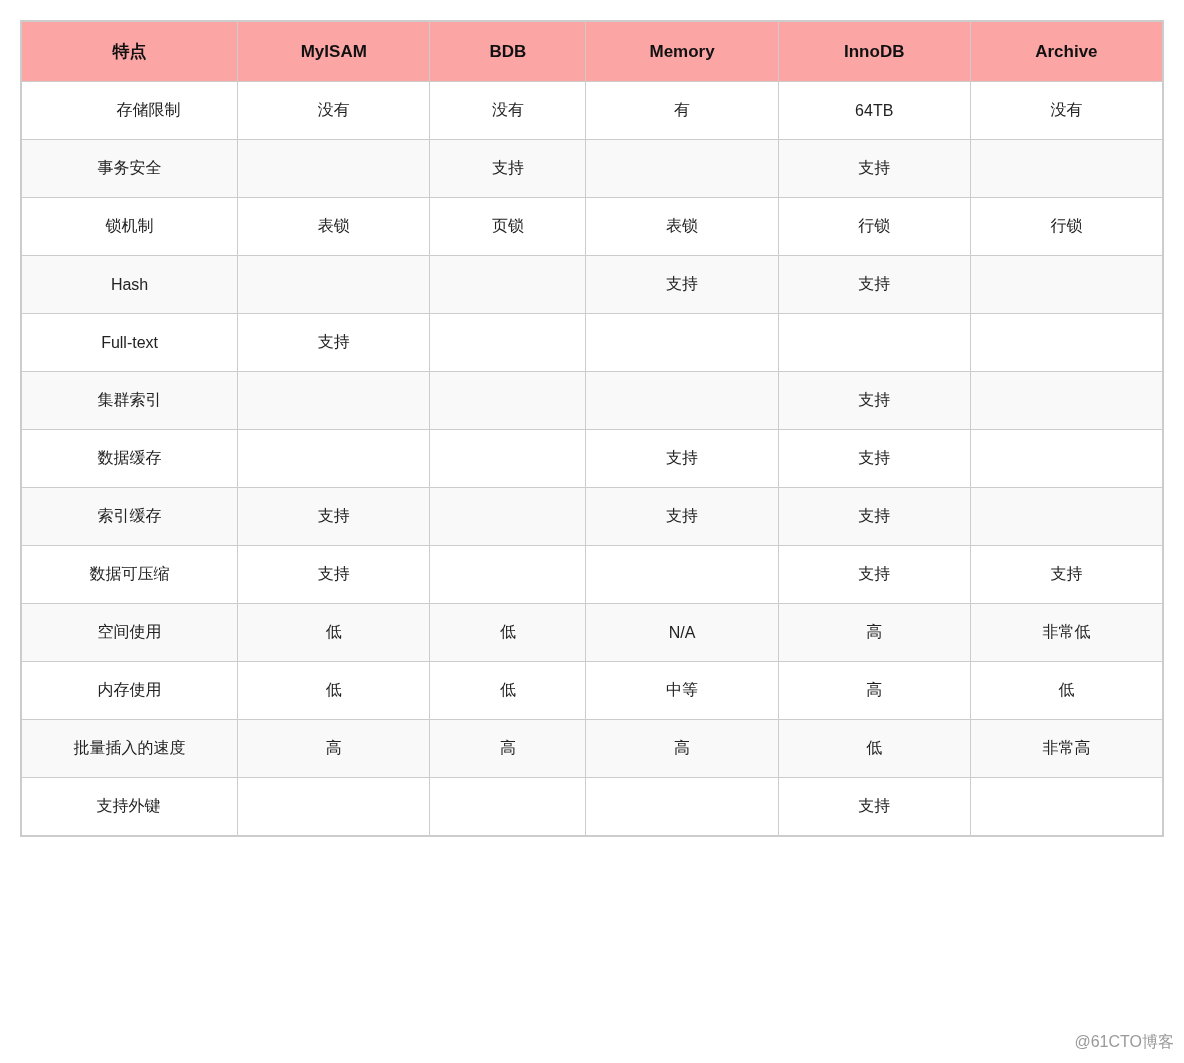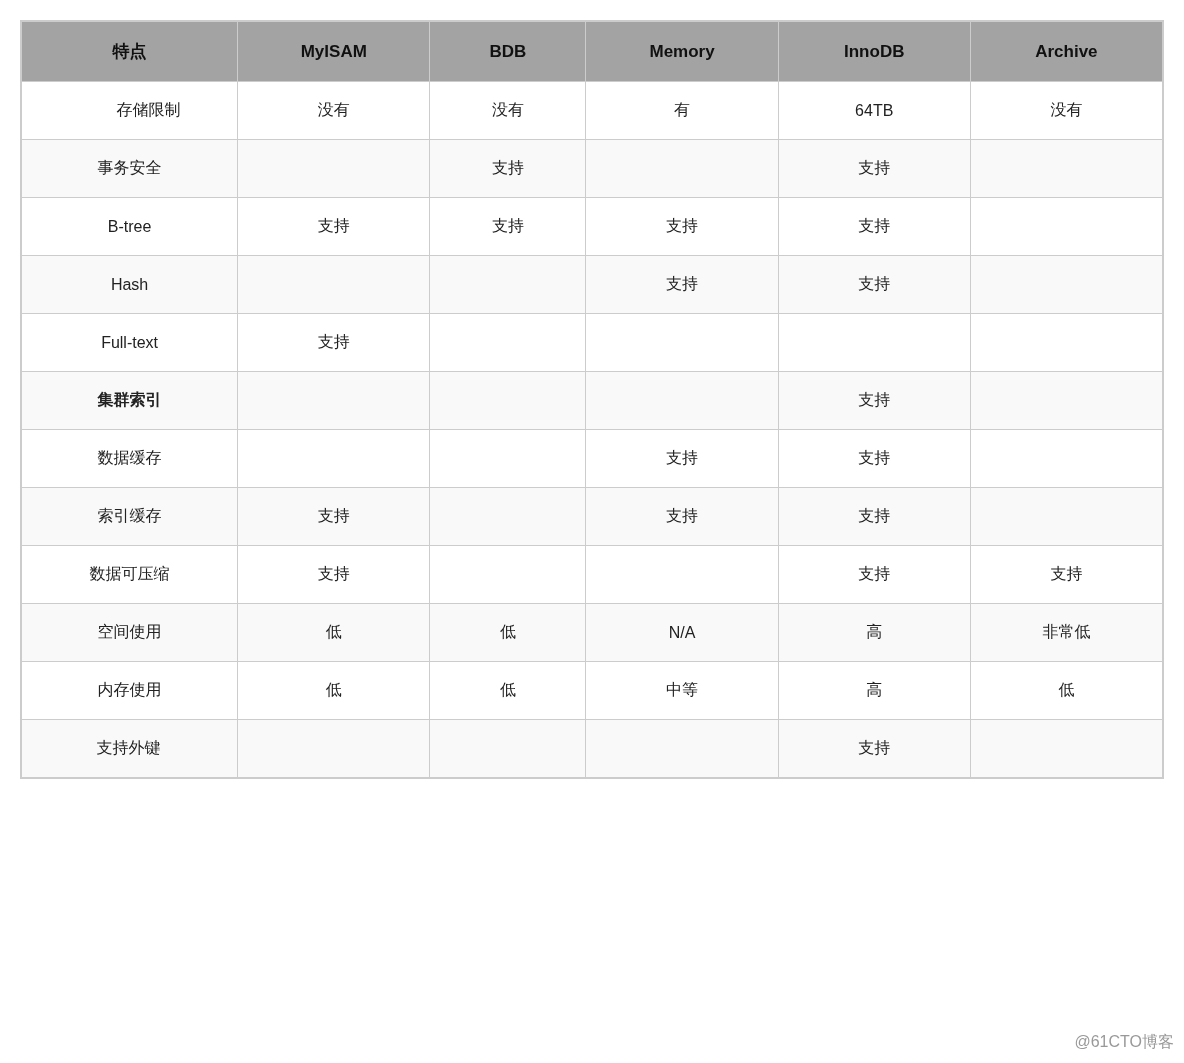--- a/index.html
+++ b/index.html
@@ -24,21 +24,21 @@
       border-collapse: collapse;
     }
 
     table {
       width: 100%;
       border-collapse: collapse;
       table-layout: fixed;
     }
 
     thead tr th {
-      background: #a3a3a3;
+      background: #fca5a5;
       font-weight: bold;
       font-size: 17px;
       text-align: center;
       padding: 18px 10px;
       border: 1px solid #cccccc;
       color: #111111;
     }
 
     tbody tr td {
       text-align: center;
@@ -94,45 +94,45 @@
         </tr>
         <tr>
           <td style="font-weight: 500;">事务安全</td>
           <td></td>
           <td>支持</td>
           <td></td>
           <td>支持</td>
           <td></td>
         </tr>
         <tr>
-          <td style="font-weight: 500;">B-tree</td>
-          <td>支持</td>
-          <td>支持</td>
-          <td>支持</td>
-          <td>支持</td>
-          <td></td>
+          <td style="font-weight: 500;">锁机制</td>
+          <td>表锁</td>
+          <td>页锁</td>
+          <td>表锁</td>
+          <td>行锁</td>
+          <td>行锁</td>
         </tr>
         <tr>
           <td style="font-weight: 500;">Hash</td>
           <td></td>
           <td></td>
           <td>支持</td>
           <td>支持</td>
           <td></td>
         </tr>
         <tr>
           <td style="font-weight: 500;">Full-text</td>
           <td>支持</td>
           <td></td>
           <td></td>
           <td></td>
           <td></td>
         </tr>
         <tr>
-          <td style="font-weight: 700; text-align: center;">集群索引</td>
+          <td style="font-weight: 400; text-align: center;">集群索引</td>
           <td></td>
           <td></td>
           <td></td>
           <td>支持</td>
           <td></td>
         </tr>
         <tr>
           <td style="font-weight: 500;">数据缓存</td>
           <td></td>
           <td></td>
@@ -166,20 +166,28 @@
         </tr>
         <tr>
           <td style="font-weight: 500;">内存使用</td>
           <td>低</td>
           <td>低</td>
           <td>中等</td>
           <td>高</td>
           <td>低</td>
         </tr>
         <tr>
+          <td style="font-weight: 500;">批量插入的速度</td>
+          <td>高</td>
+          <td>高</td>
+          <td>高</td>
+          <td>低</td>
+          <td>非常高</td>
+        </tr>
+        <tr>
           <td style="font-weight: 500; padding-left: 8px;">支持外键</td>
           <td></td>
           <td></td>
           <td></td>
           <td>支持</td>
           <td></td>
         </tr>
       </tbody>
   </table>
 </div>

